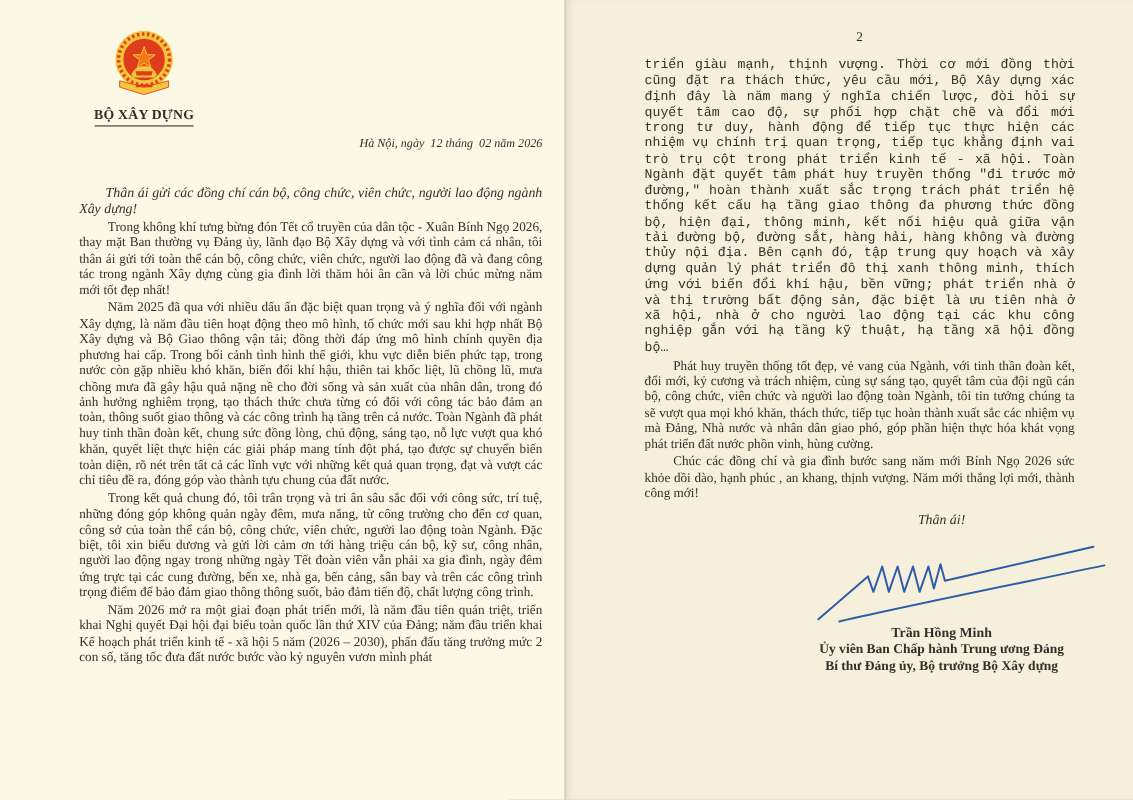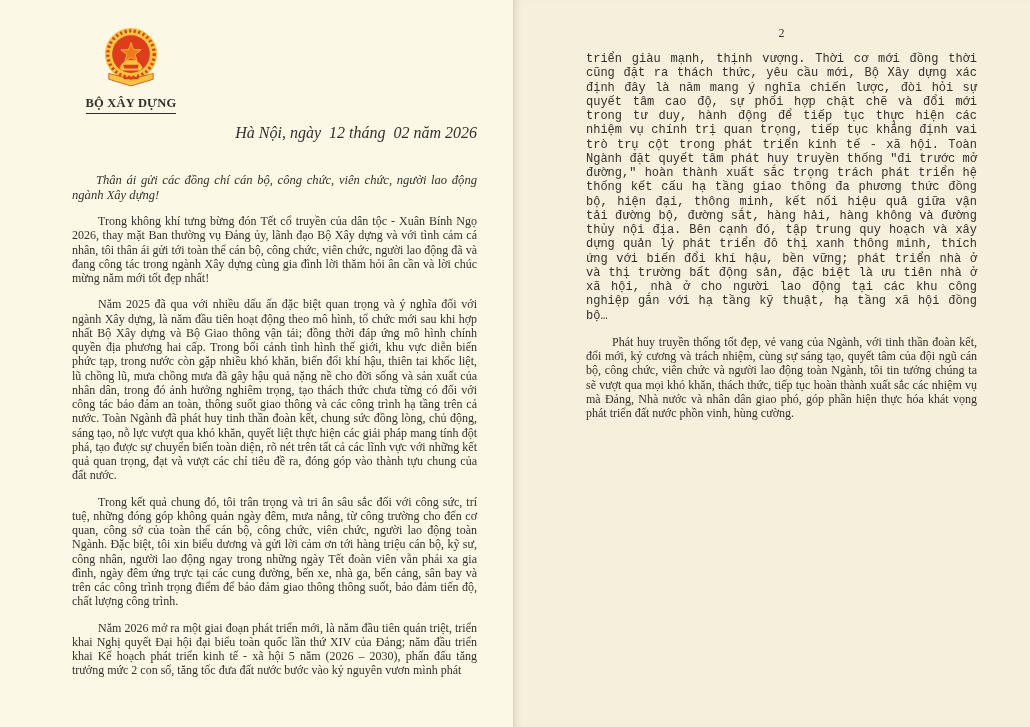--- a/index.html
+++ b/index.html
@@ -16,21 +16,21 @@
   body{
     font-family:"Liberation Serif","DejaVu Serif",serif;
     color:var(--ink);
     background:#d8d2bd;
   }
   .scan{display:flex;width:1030px;height:727px;}
   .page{height:727px;position:relative;}
   .page-left{
     width:513px;
     background:var(--page1-bg);
-    padding:26px 36px 0 72px;
+    padding:26px 20px 0 72px;
   }
   .page-right{
     width:517px;
     background:var(--page2-bg);
     border-left:1px solid rgba(90,80,50,0.15);
     box-shadow:inset 6px 0 10px -8px rgba(90,80,50,0.35);
     padding:26px 53px 0 72px;
   }
   .letterhead{width:118px;text-align:center;}
   .emblem{display:inline-block;line-height:0;}
@@ -43,33 +43,33 @@
   }
   .org-name span{
     display:inline-block;
     border-bottom:1.4px solid var(--ink);
     padding-bottom:2px;
   }
   .dateline{
     margin-top:10px;
     text-align:right;
     font-style:italic;
-    font-size:16px;
+    font-size:11px;
     white-space:pre;
   }
   .salutation{
     margin-top:31px;
     font-style:italic;
     font-size:12.6px;
     line-height:14.6px;
     text-align:justify;
     text-indent:24px;
   }
   .body-par{
-    margin-top:12px;
+    margin-top:2px;
     font-size:12px;
     line-height:14.25px;
     text-align:justify;
     text-indent:26px;
   }
   .no-indent{text-indent:0;margin-top:0;font-family:Liberation Mono, monospace;}
   .pageno{
     text-align:center;
     font-size:12px;
     margin-bottom:11px;
@@ -141,16 +141,29 @@
     <p class="body-par">Trong kết quả chung đó, tôi trân trọng và tri ân sâu sắc đối với công sức, trí tuệ, những đóng góp không quản ngày đêm, mưa nắng, từ công trường cho đến cơ quan, công sở của toàn thể cán bộ, công chức, viên chức, người lao động toàn Ngành. Đặc biệt, tôi xin biểu dương và gửi lời cảm ơn tới hàng triệu cán bộ, kỹ sư, công nhân, người lao động ngay trong những ngày Tết đoàn viên vẫn phải xa gia đình, ngày đêm ứng trực tại các cung đường, bến xe, nhà ga, bến cảng, sân bay và trên các công trình trọng điểm để bảo đảm giao thông thông suốt, bảo đảm tiến độ, chất lượng công trình.</p>
     <p class="body-par">Năm 2026 mở ra một giai đoạn phát triển mới, là năm đầu tiên quán triệt, triển khai Nghị quyết Đại hội đại biểu toàn quốc lần thứ XIV của Đảng; năm đầu triển khai Kế hoạch phát triển kinh tế - xã hội 5 năm (2026 – 2030), phấn đấu tăng trưởng mức 2 con số, tăng tốc đưa đất nước bước vào kỷ nguyên vươn mình phát</p>
   </div>
 
   <div class="page page-right">
 
     <div class="pageno">2</div>
 
     <p class="body-par no-indent">triển giàu mạnh, thịnh vượng. Thời cơ mới đồng thời cũng đặt ra thách thức, yêu cầu mới, Bộ Xây dựng xác định đây là năm mang ý nghĩa chiến lược, đòi hỏi sự quyết tâm cao độ, sự phối hợp chặt chẽ và đổi mới trong tư duy, hành động để tiếp tục thực hiện các nhiệm vụ chính trị quan trọng, tiếp tục khẳng định vai trò trụ cột trong phát triển kinh tế - xã hội. Toàn Ngành đặt quyết tâm phát huy truyền thống "đi trước mở đường," hoàn thành xuất sắc trọng trách phát triển hệ thống kết cấu hạ tầng giao thông đa phương thức đồng bộ, hiện đại, thông minh, kết nối hiệu quả giữa vận tải đường bộ, đường sắt, hàng hải, hàng không và đường thủy nội địa. Bên cạnh đó, tập trung quy hoạch và xây dựng quản lý phát triển đô thị xanh thông minh, thích ứng với biến đổi khí hậu, bền vững; phát triển nhà ở và thị trường bất động sản, đặc biệt là ưu tiên nhà ở xã hội, nhà ở cho người lao động tại các khu công nghiệp gắn với hạ tầng kỹ thuật, hạ tầng xã hội đồng bộ…</p>
     <p class="body-par">Phát huy truyền thống tốt đẹp, vẻ vang của Ngành, với tinh thần đoàn kết, đổi mới, kỷ cương và trách nhiệm, cùng sự sáng tạo, quyết tâm của đội ngũ cán bộ, công chức, viên chức và người lao động toàn Ngành, tôi tin tưởng chúng ta sẽ vượt qua mọi khó khăn, thách thức, tiếp tục hoàn thành xuất sắc các nhiệm vụ mà Đảng, Nhà nước và nhân dân giao phó, góp phần hiện thực hóa khát vọng phát triển đất nước phồn vinh, hùng cường.</p>
+    <p class="body-par">Chúc các đồng chí và gia đình bước sang năm mới Bính Ngọ 2026 sức khỏe dồi dào, hạnh phúc , an khang, thịnh vượng. Năm mới thắng lợi mới, thành công mới!</p>
 
+    <div class="sig-block">
+      <div class="closing">Thân ái!</div>
+
+      <svg class="signature-svg" width="266" height="74" viewBox="0 0 266 74" aria-hidden="true">
+        <path class="sig-path" d="M1 69 L46 30 L51 44 L59 21 L65 44 L73 21 L79 44 L87 21 L93 44 L101 21 L106 41 L112 19 L116 34 L251 3"></path>
+        <path class="sig-path" d="M20 71 C 85 56, 175 38, 261 20"></path>
+      </svg>
+
+      <div class="signer-name">Trần Hồng Minh</div>
+      <div class="signer-title">Ủy viên Ban Chấp hành Trung ương Đảng</div>
+      <div class="signer-title">Bí thư Đảng ủy, Bộ trưởng Bộ Xây dựng</div>
+    </div>
   </div>
 
 </div>
 
 </body></html>

